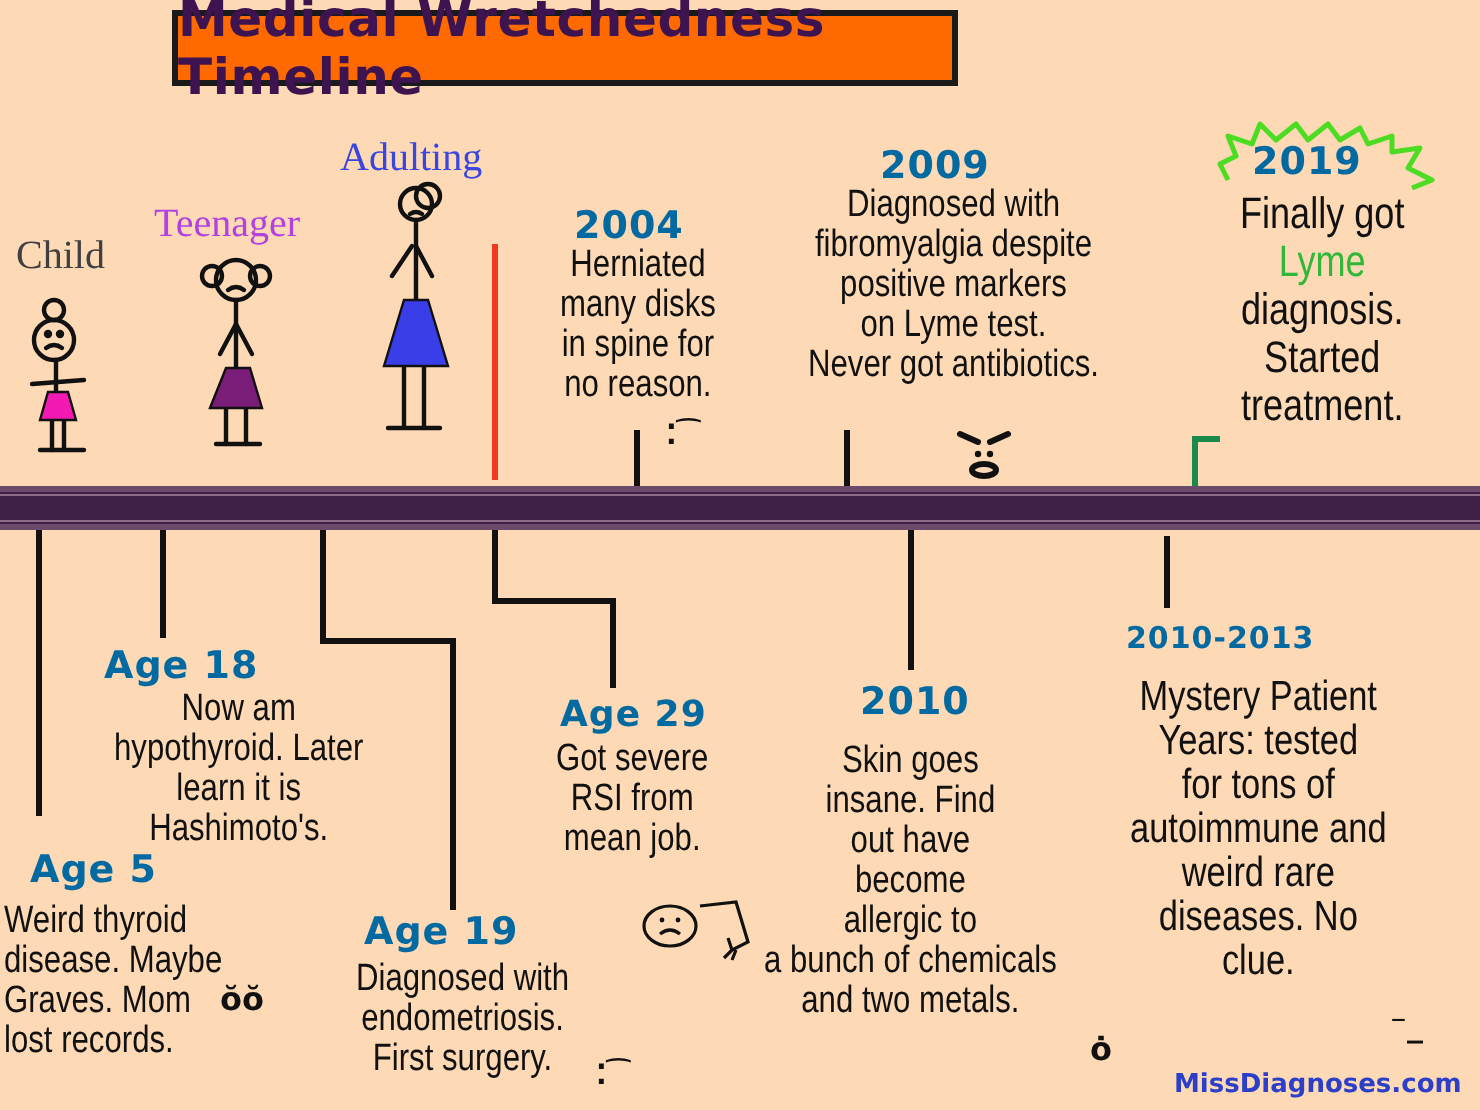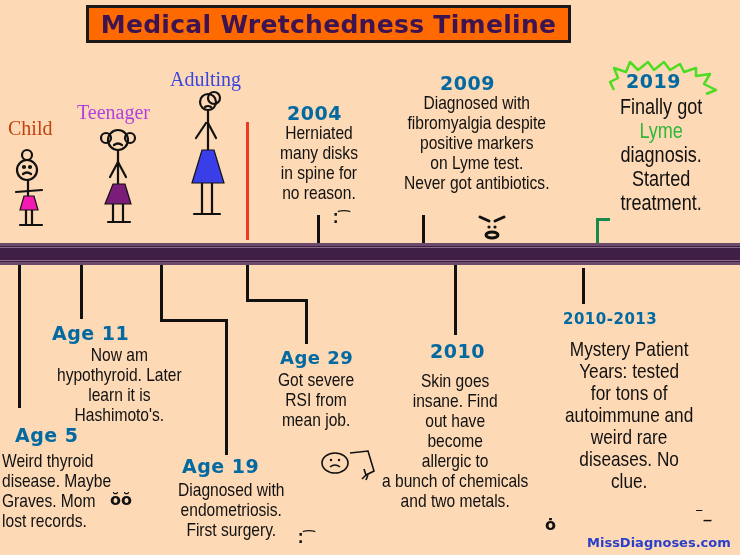--- a/index.html
+++ b/index.html
@@ -1,19 +1,19 @@
 <!DOCTYPE html>
 <html><head>
 <meta charset="utf-8">
 <style>
   html, body { margin:0; padding:0; }
   body { width:740px; height:555px; background:#fdd9b5; position:relative; overflow:hidden;
          font-family:"Liberation Sans", sans-serif; }
   .abs { position:absolute; }
-  .title-box { left:86px; top:5px; width:485px; height:38px; background:#ff6a00; border:3px solid #1a1a1a;
+  .title-box { left:86px; top:5px; width:393px; height:38px; background:#ff6a00; border:3px solid #1a1a1a;
                box-sizing:border-box; display:flex; align-items:center; justify-content:center; }
   .title-text { font-family:"DejaVu Sans", sans-serif; font-weight:bold; font-size:25px; color:#3d1450; letter-spacing:0.3px; }
   .stage-label { font-family:Liberation Serif, serif; font-size:20px;text-align:right; }
   .timeline-bar { left:0; top:243px; width:740px; height:22px; background:#3f1f46;
                   border-top:3px solid #6b4a6c; border-bottom:3px solid #6b4a6c; box-sizing:border-box; }
   .timeline-bar::before, .timeline-bar::after { content:""; position:absolute; left:0; right:0; height:1px; background:#8a6b88; }
   .timeline-bar::before { top:1px; } .timeline-bar::after { bottom:1px; }
   .vline { background:#111; width:3px; }
   .hline { background:#111; height:3px; }
   .heading { font-family:"DejaVu Sans", sans-serif; font-weight:bold; color:#0369a1; font-size:19px; letter-spacing:0.5px; }
@@ -22,21 +22,21 @@
   .face { font-family:"DejaVu Sans", sans-serif; font-weight:bold; color:#111; font-size:16px; }
   .credit { font-family:"DejaVu Sans", sans-serif; font-weight:bold; font-size:13px; color:#2b3fc8; }
 </style>
 </head>
 <body>
 
 <div class="abs title-box">
   <span class="title-text">Medical Wretchedness Timeline</span>
 </div>
 
-<div class="abs stage-label" style="left:8px;top:117px;color:#c2410c;">Child</div>
+<div class="abs stage-label" style="left:8px;top:117px;color:#404040;">Child</div>
 <div class="abs stage-label" style="left:77px;top:101px;color:#b340e0;">Teenager</div>
 <div class="abs stage-label" style="left:170px;top:68px;color:#3a46e0;">Adulting</div>
 
 <svg class="abs" style="left:10px;top:140px;" width="40" height="90">
   <g stroke="#111" stroke-width="2.2" fill="none" stroke-linecap="round">
     <circle cx="17" cy="15" r="5"></circle>
     <circle cx="17" cy="30" r="10"></circle>
     <path d="M13 34 q4 -3 8 0"></path>
       <circle cx="14" cy="27" r="1" fill="#111"></circle>
       <circle cx="20" cy="27" r="1" fill="#111"></circle>
@@ -139,21 +139,21 @@
 
 <div class="abs heading" style="left:15px;top:424px;">Age 5</div>
 <div class="abs body-text" style="left:2px;top:451px;text-align:left;">
   <div>Weird thyroid</div>
     <div>disease. Maybe</div>
   <div>Graves. Mom</div>
     <div>lost records.</div>
 </div>
 <span class="abs face" style="left:110px;top:490px;">ŏŏ</span>
 
-<div class="abs heading" style="left:52px;top:322px;">Age 11</div>
+<div class="abs heading" style="left:52px;top:322px;">Age 18</div>
 <div class="abs body-text" style="left:57px;top:345px;">
   <div>Now am</div>
     <div>hypothyroid. Later</div>
   <div>learn it is</div>
     <div>Hashimoto's.</div>
 </div>
 
 <div class="abs heading" style="left:182px;top:455px;">Age 19</div>
 <div class="abs body-text" style="left:178px;top:480px;">
   <div>Diagnosed with</div>

